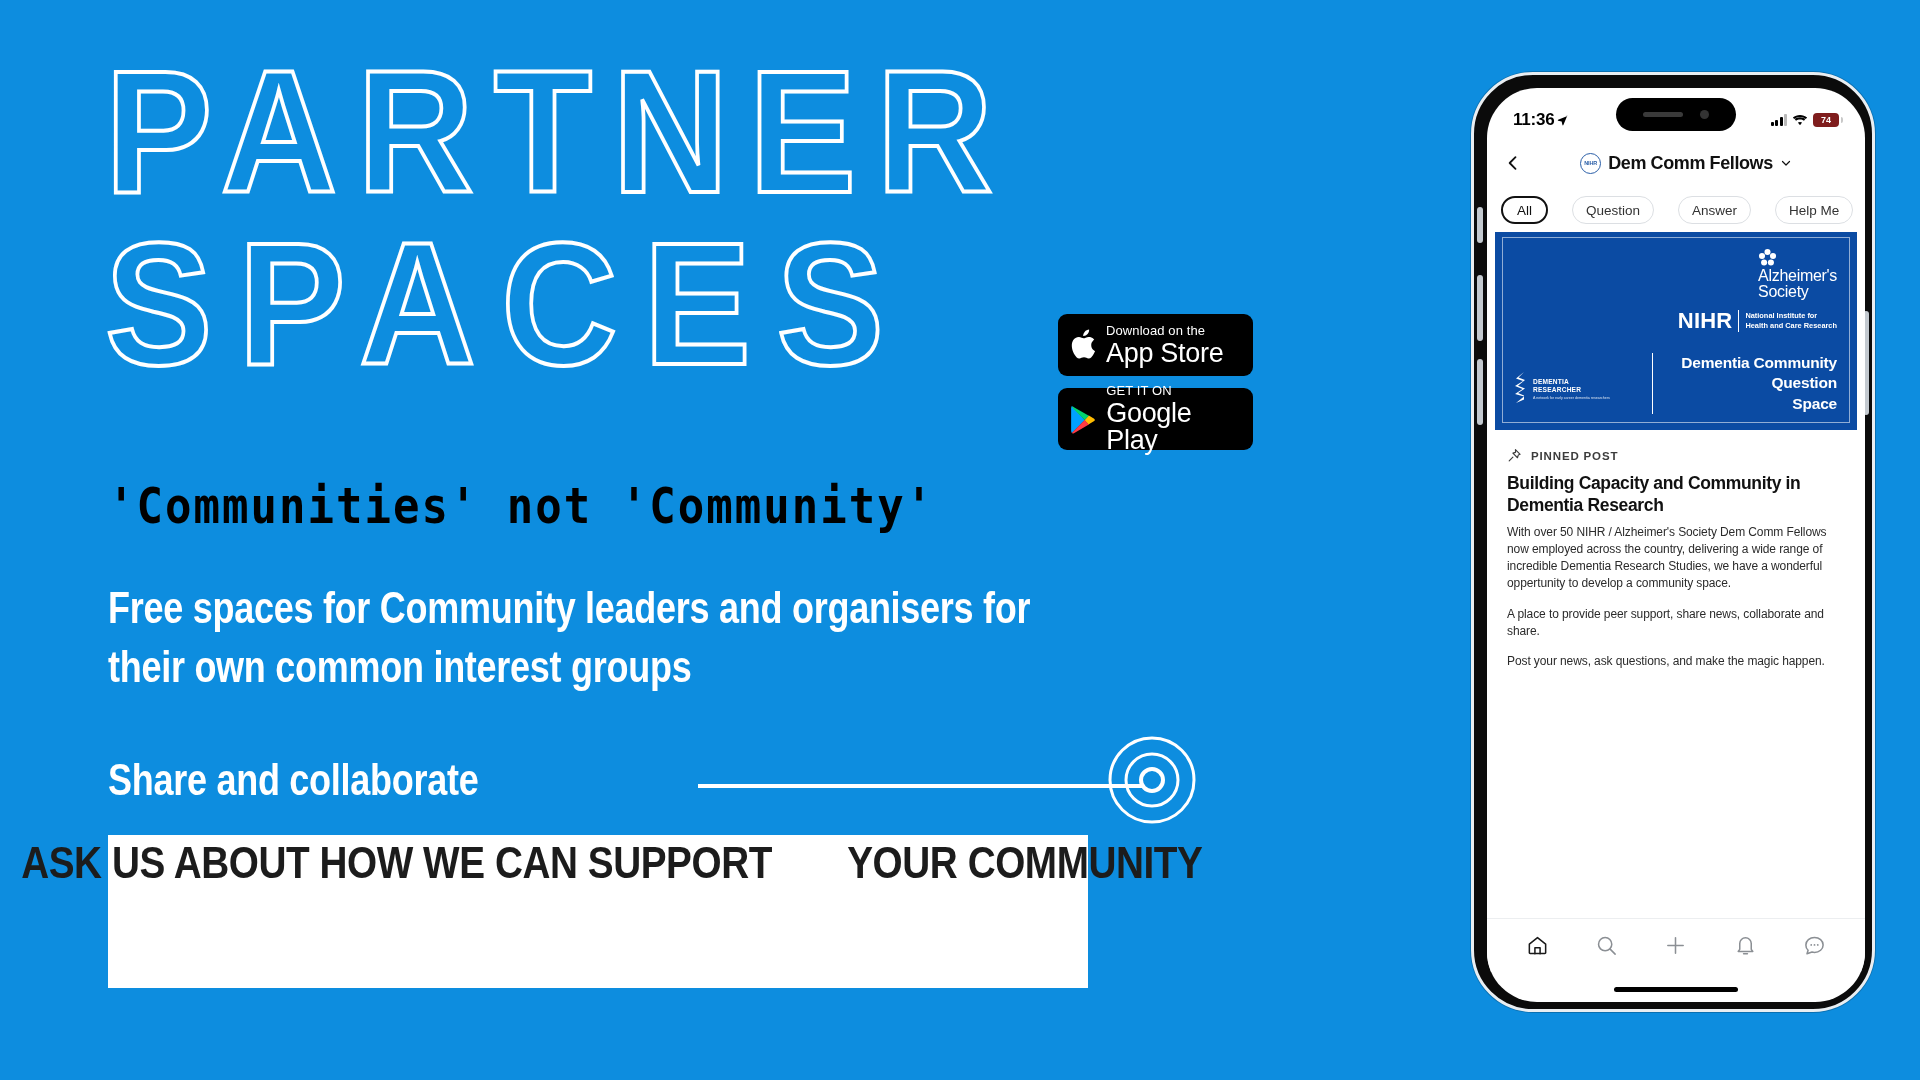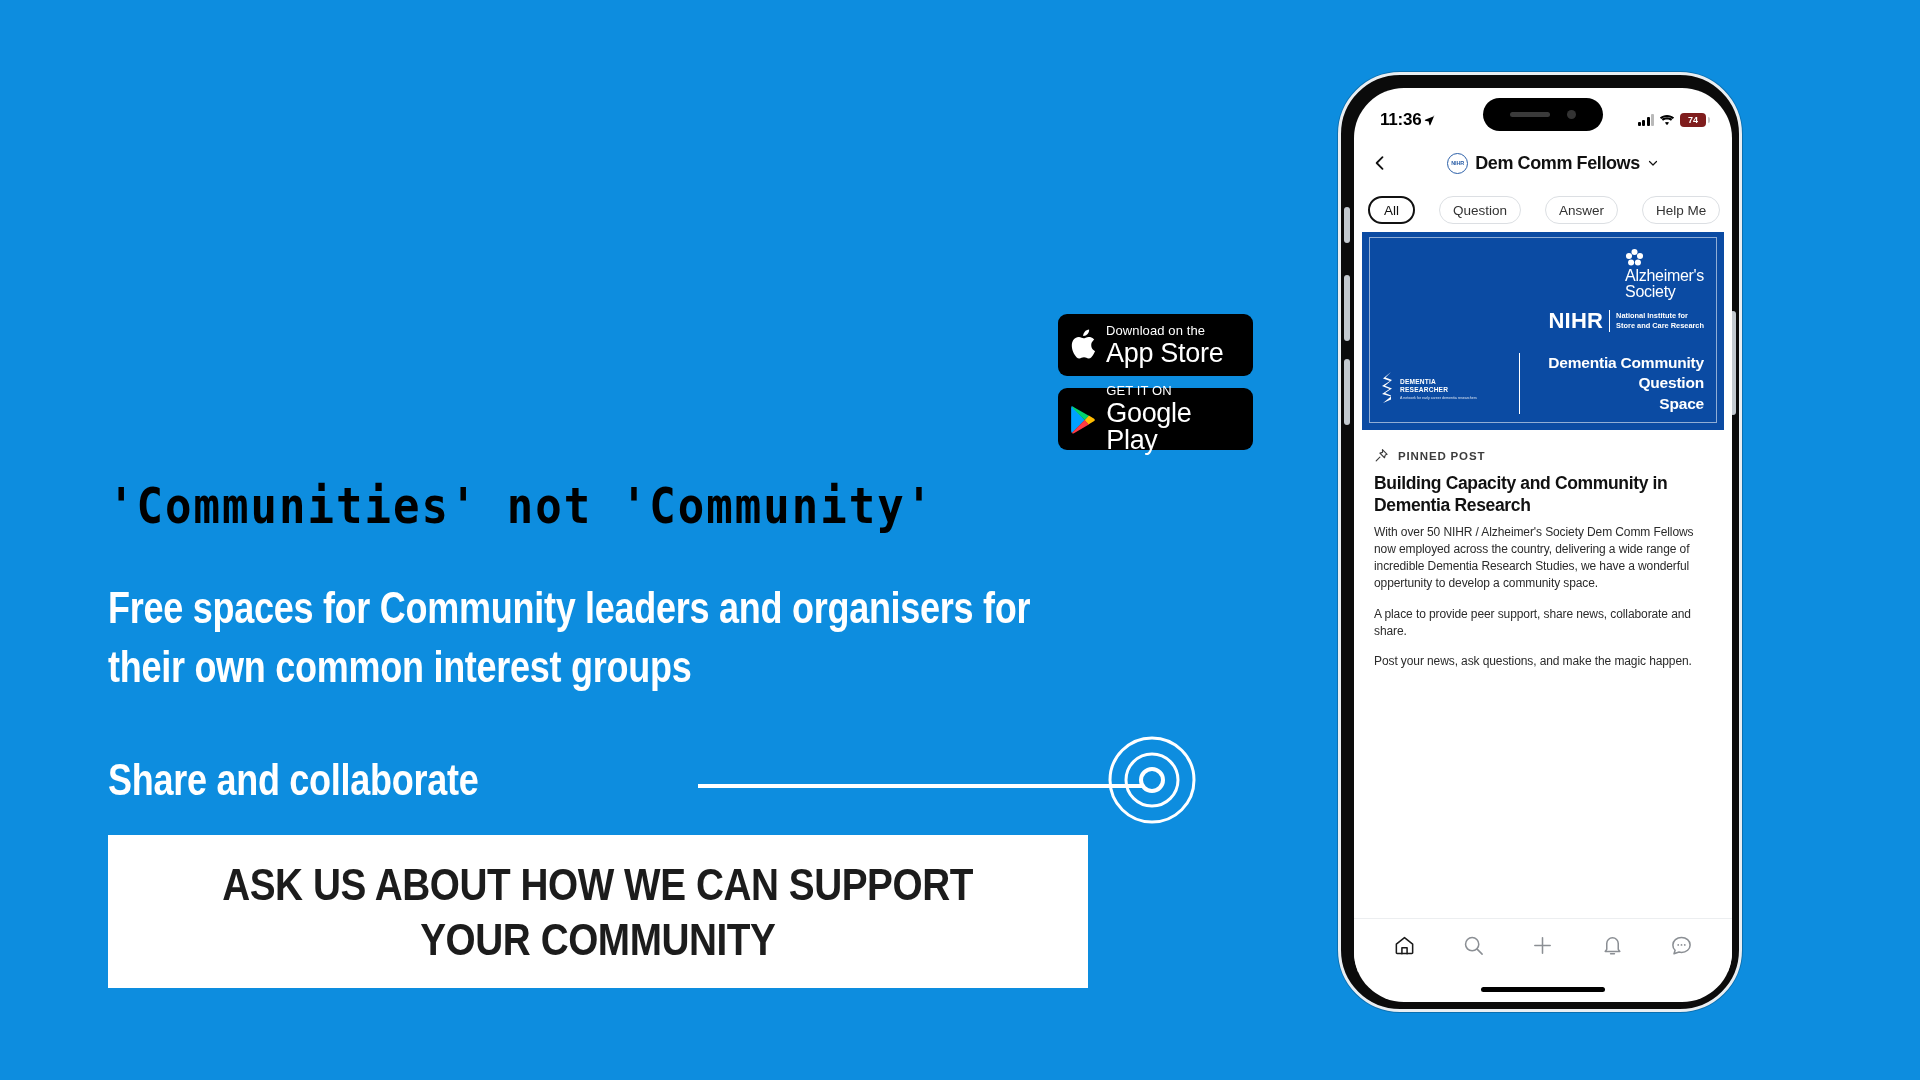--- a/index.html
+++ b/index.html
@@ -101,22 +101,20 @@
   }
 
   .cta-box {
     position:absolute;
     left:108px;
     top:835px;
     width:980px;
     height:153px;
     background:#ffffff;
     display:flex;
-    flex-direction:column;
-    align-items:center;
     justify-content:center;
   }
   .cta-line {
     color:#1c1c1c;
     font-weight:700;
     font-size:44px;
     line-height:1.25;
     text-align:center;
     white-space:nowrap;
     transform:scaleX(0.88);
@@ -152,21 +150,21 @@
     font-size:27px;
     font-weight:400;
     display:block;
     letter-spacing:-0.3px;
   }
   .badge-big.gp { font-weight:500; }
 
   
   .phone-wrap {
     position:absolute;
-    left:1326px;
+    left:1459px;
     top:72px;
     width:440px;
     height:940px;
   }
   .phone-outer {
     position:absolute;
     left:12px; top:0;
     width:404px;
     height:940px;
     background:#0b0b0b;
@@ -459,20 +457,24 @@
     background:#000;
     border-radius:3px;
     z-index:7;
   }
 </style>
 </head>
 <body>
 
 <div class="left-panel">
 
+  <div class="hero-title">
+    <div class="hero-line l1">PARTNER</div>
+    <div class="hero-line l2">SPACES</div>
+  </div>
 
   <div class="quote-line">'Communities' not 'Community'</div>
 
   <div class="lede">Free spaces for Community leaders and organisers for their own common interest groups</div>
 
   <div class="share-row">
     <div class="share-label">Share and collaborate</div>
     <div class="share-rule"></div>
     <svg class="target-icon" viewBox="0 0 88 88" fill="none">
       <circle cx="44" cy="44" r="42" stroke="#ffffff" stroke-width="3"></circle>
@@ -588,21 +590,21 @@
           </svg>
           <div class="alz-name">Alzheimer's</div>
           <div class="alz-name">Society</div>
         </div>
 
         <div class="nihr-block">
           <div class="nihr-word">NIHR</div>
           <div class="nihr-div"></div>
           <div>
             <div class="nihr-sub">National Institute for</div>
-            <div class="nihr-sub">Store and Care Research</div>
+            <div class="nihr-sub">Health and Care Research</div>
           </div>
         </div>
 
         <div class="banner-title-wrap">
           <div class="bt-rule"></div>
           <div>
             <div class="banner-title">Dementia Community</div>
             <div class="banner-title">Question</div>
             <div class="banner-title">Space</div>
           </div>

